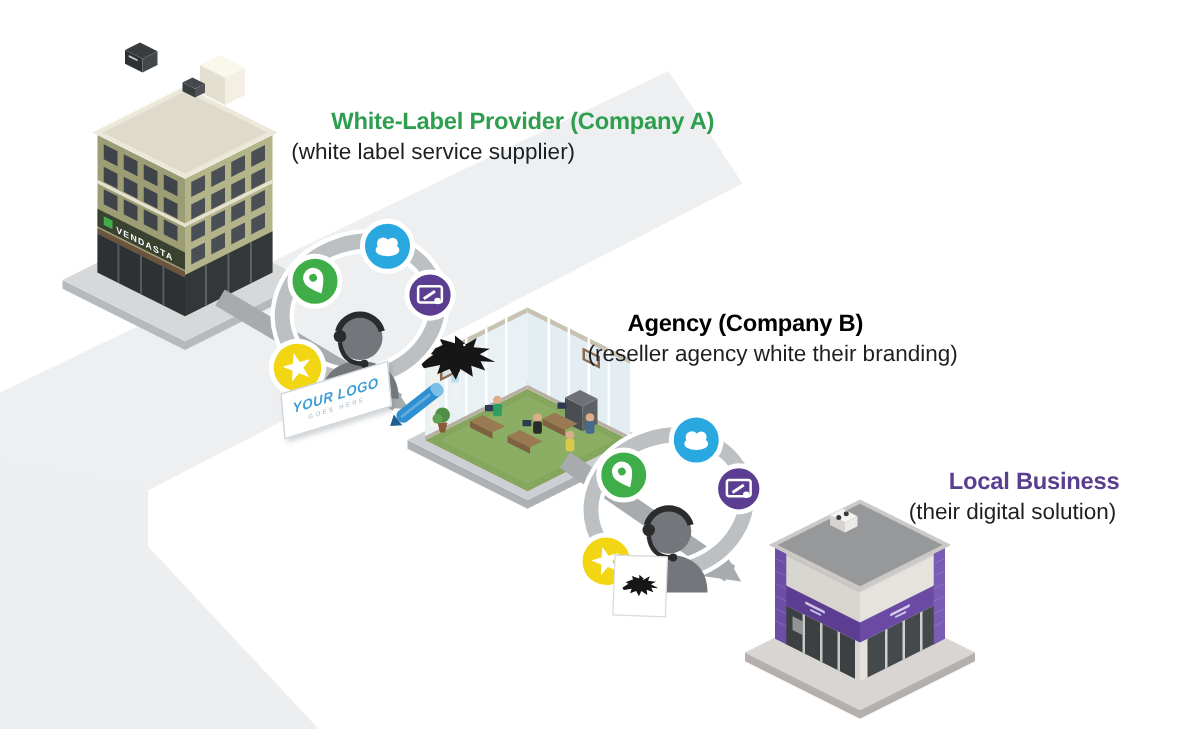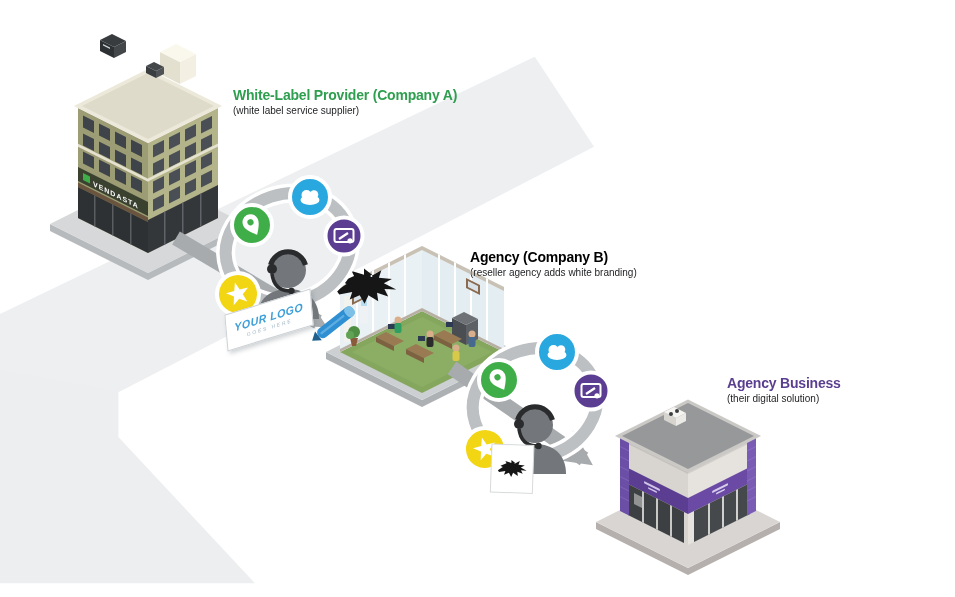--- a/index.html
+++ b/index.html
@@ -5,22 +5,22 @@
   html,body{margin:0;padding:0;background:#ffffff;}
   .stage{
     position:relative;width:955px;height:597px;overflow:hidden;background:#ffffff;
     font-family:"Liberation Sans",sans-serif;
   }
   .bg{position:absolute;inset:0;}
   .bg-band{background:#edeff1;clip-path:polygon(56% 9.5%,62.2% 24.6%,12.3% 65.8%,0% 66.6%,0% 52.6%);}
   .bg-bottom{background:#eceef0;clip-path:polygon(0% 62%,12.4% 65.5%,12.4% 73.2%,26.7% 97.7%,0% 97.7%);}
   svg.scene{position:absolute;left:0;top:0;width:955px;height:597px;}
   .label{position:absolute;line-height:1.15;}
-  .label .title{font-size:14px;font-weight:bold;letter-spacing:-0.2px;}
-  .label .sub{font-size:10px;color:#1d1e20;margin-top:2px;}
+  .label .title{font-size:19px;font-weight:bold;letter-spacing:-0.2px;margin-left:32px;}
+  .label .sub{font-size:18px;color:#1d1e20;margin-top:2px;}
   .title-a{color:#2E9E4F;} .title-b{color:#000000;} .title-c{color:#5A3E8F;}
   .logo-sign{
     position:absolute;left:224px;top:302px;width:88px;height:34px;
     background:#ffffff;border:1px solid #ccd1d5;box-shadow:2px 3px 4px rgba(120,128,134,.35);
     transform:rotate(-17deg) skewX(-12deg);display:flex;flex-direction:column;
     align-items:center;justify-content:center;
   }
   .logo-sign .l1{font-size:11px;font-weight:bold;font-style:italic;color:#3D9FD8;letter-spacing:.5px;}
   .logo-sign .l2{font-size:5px;color:#9FB4C4;letter-spacing:2px;margin-top:1px;}
 </style>
@@ -282,25 +282,25 @@
     </g>
   </svg>
 
   <div class="label label-a" style="left:233px;top:87px">
     <div class="title title-a">White-Label Provider (Company A)</div>
     <div class="sub">(white label service supplier)</div>
   </div>
 
   <div class="label label-b" style="left:470px;top:249px">
     <div class="title title-b">Agency (Company B)</div>
-    <div class="sub">(reseller agency adds white branding)</div>
+    <div class="sub">(reseller agency white their branding)</div>
   </div>
 
   <div class="label label-c" style="left:727px;top:375px">
-    <div class="title title-c">Agency Business</div>
+    <div class="title title-c">Local Business</div>
     <div class="sub">(their digital solution)</div>
   </div>
 
   <div class="logo-sign">
     <div class="l1">YOUR LOGO</div>
     <div class="l2">GOES HERE</div>
   </div>
 
 </div>
 

